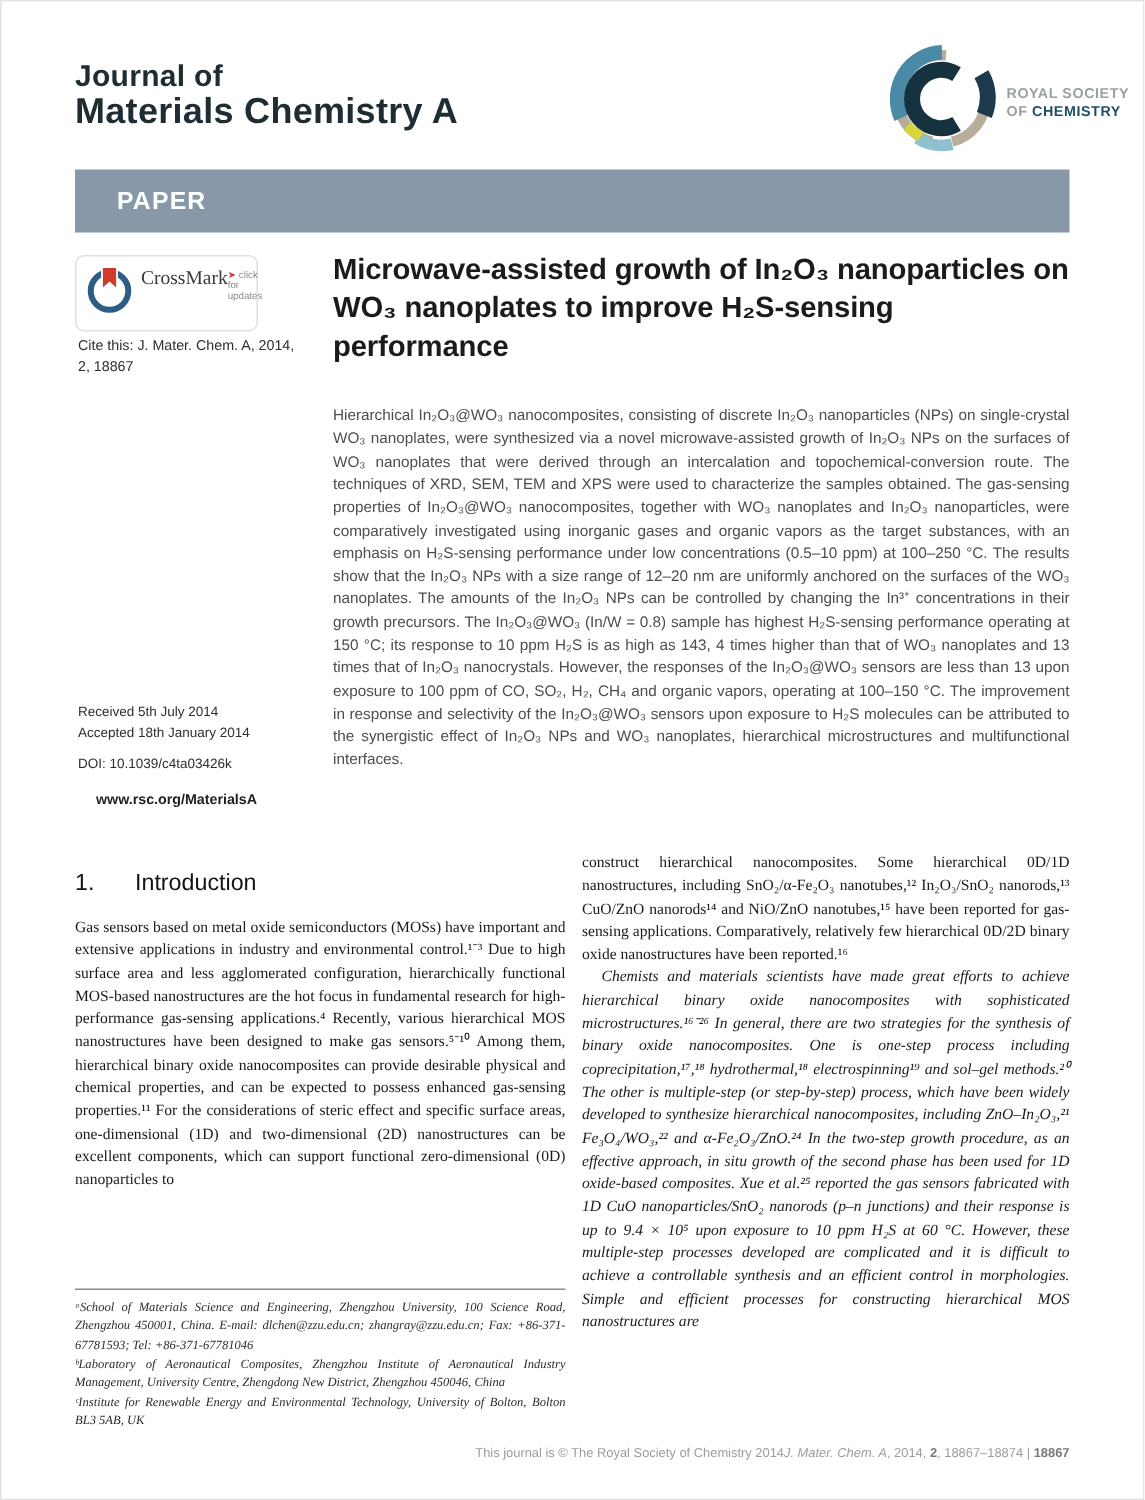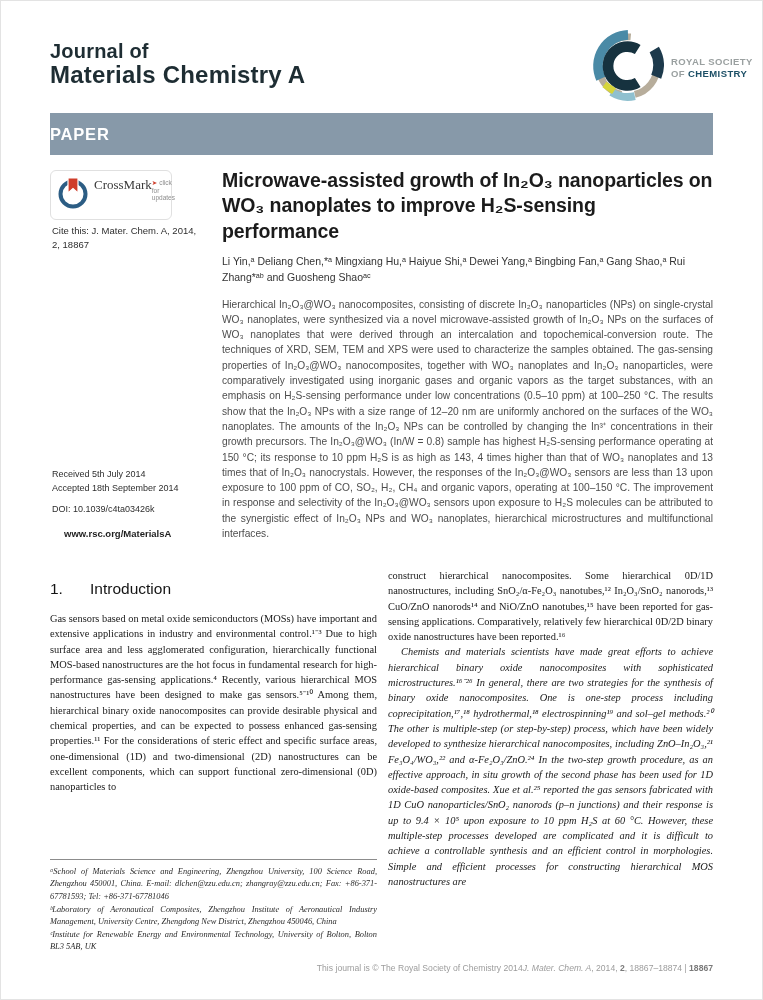--- a/index.html
+++ b/index.html
@@ -14,41 +14,41 @@
   .masthead .m1 { font-size:20px; font-weight:bold; line-height:1.12; letter-spacing:.2px; }
   .masthead .m2 { font-size:24px; font-weight:bold; line-height:1.12; letter-spacing:.2px; }
   .rsc-logo { position:absolute; left:592px; top:30px; display:flex; align-items:center; gap:7px; }
   .rsc-text { font-size:9.5px; line-height:1.25; letter-spacing:.4px; font-weight:bold; }
   .rsc-text .gray { color:#9aa0a0; }
   .rsc-text .teal { color:#1c4f66; }
   
   .banner {
     position:absolute; left:50px; top:113px; width:663px; height:42px;
     background:#8799a9; color:#ffffff; display:flex; align-items:center;
-    padding-left:0; font-size:16.5px; font-weight:bold; letter-spacing:.8px;
+    padding-left:28px; font-size:16.5px; font-weight:bold; letter-spacing:.8px;
   }
   
   .article { position:absolute; left:50px; top:168px; width:663px; height:392px; }
   .sidebar { position:absolute; left:0; top:0; width:162px; height:100%; }
   .crossmark {
     position:absolute; left:0; top:2px; width:122px; border:1px solid #e0e0e0;
     border-radius:6px; padding:6px 7px; display:flex; gap:6px; align-items:flex-start;
   }
   .cm-txt { display:flex; }
   .cm-title { font-family:"Liberation Serif", serif; font-size:13px; color:#3a3a3a; }
   .cm-sub { font-size:6.5px; color:#8d8d8d; margin-top:2px; }
   .cm-sub .arrow { color:#cf3d2a; font-size:6.5px; margin-right:2px; }
   .cite { position:absolute; left:2px; top:56px; width:152px; font-size:9.5px; line-height:1.5; color:#2e2e2e; }
   .dates { position:absolute; left:2px; top:300px; font-size:9px; line-height:1.55; color:#2e2e2e; }
   .doi   { position:absolute; left:2px; top:336px; font-size:9px; color:#2e2e2e; }
   .web   { position:absolute; left:14px; top:360px; font-size:9.5px; font-weight:bold; color:#1f1f1f; cursor:pointer;text-align:right; }
   .main  { position:absolute; left:172px; top:0; width:491px; }
   .title { font-size:19.5px; font-weight:bold; color:#1b1b1b; line-height:1.3; letter-spacing:-.1px; }
   .authors { margin-top:10px; font-size:10.5px; color:#333333; line-height:1.5; width:96%; }
-  .abstract { margin-top:11px; font-size:10.2px; color:#4d4d4d; line-height:1.5; text-align:justify; }
+  .abstract { margin-top:26px; font-size:10.2px; color:#4d4d4d; line-height:1.5; text-align:justify; }
   
   .body-cols { position:absolute; left:50px; top:568px; width:663px; height:390px; }
   .col-left  { position:absolute; left:0; top:0; width:327px; height:100%; }
   .col-right { position:absolute; left:338px; top:0; width:325px; height:100%; }
   .sec-heading { font-size:15.5px; font-weight:400; color:#141414; margin-bottom:13px;margin-top:12px; }
   .sec-heading .num { display:inline-block; width:40px; }
   .para {
     font-family:"Liberation Serif", serif; font-size:10.4px; line-height:1.47;
     color:#191919; text-align:justify;
   }
@@ -113,31 +113,30 @@
         <span class="cm-txt">
           <span class="cm-title">CrossMark</span>
           <span class="cm-sub"><span class="arrow">➤</span><span>click for updates</span></span>
         </span>
       </div>
 
       <div class="cite">Cite this: J. Mater. Chem. A, 2014, 2, 18867</div>
 
       <div class="dates">
         <div>Received 5th July 2014</div>
-        <div>Accepted 18th September 2014</div>
+        <div>Accepted 18th January 2014</div>
       </div>
 
       <div class="doi">DOI: 10.1039/c4ta03426k</div>
 
       <div class="web">www.rsc.org/MaterialsA</div>
     </div>
 
     <div class="main">
       <div class="title">Microwave-assisted growth of In₂O₃ nanoparticles on WO₃ nanoplates to improve H₂S-sensing performance</div>
-      <div class="authors">Li Yin,ᵃ Deliang Chen,*ᵃ Mingxiang Hu,ᵃ Haiyue Shi,ᵃ Dewei Yang,ᵃ Bingbing Fan,ᵃ Gang Shao,ᵃ Rui Zhang*ᵃᵇ and Guosheng Shaoᵃᶜ</div>
       <div class="abstract">Hierarchical In₂O₃@WO₃ nanocomposites, consisting of discrete In₂O₃ nanoparticles (NPs) on single-crystal WO₃ nanoplates, were synthesized via a novel microwave-assisted growth of In₂O₃ NPs on the surfaces of WO₃ nanoplates that were derived through an intercalation and topochemical-conversion route. The techniques of XRD, SEM, TEM and XPS were used to characterize the samples obtained. The gas-sensing properties of In₂O₃@WO₃ nanocomposites, together with WO₃ nanoplates and In₂O₃ nanoparticles, were comparatively investigated using inorganic gases and organic vapors as the target substances, with an emphasis on H₂S-sensing performance under low concentrations (0.5–10 ppm) at 100–250 °C. The results show that the In₂O₃ NPs with a size range of 12–20 nm are uniformly anchored on the surfaces of the WO₃ nanoplates. The amounts of the In₂O₃ NPs can be controlled by changing the In³⁺ concentrations in their growth precursors. The In₂O₃@WO₃ (In/W = 0.8) sample has highest H₂S-sensing performance operating at 150 °C; its response to 10 ppm H₂S is as high as 143, 4 times higher than that of WO₃ nanoplates and 13 times that of In₂O₃ nanocrystals. However, the responses of the In₂O₃@WO₃ sensors are less than 13 upon exposure to 100 ppm of CO, SO₂, H₂, CH₄ and organic vapors, operating at 100–150 °C. The improvement in response and selectivity of the In₂O₃@WO₃ sensors upon exposure to H₂S molecules can be attributed to the synergistic effect of In₂O₃ NPs and WO₃ nanoplates, hierarchical microstructures and multifunctional interfaces.</div>
     </div>
   </div>
 
   <div class="body-cols">
 
     <div class="col-left">
       <div class="sec-heading">
         <span class="num">1.</span><span>Introduction</span>
       </div>

